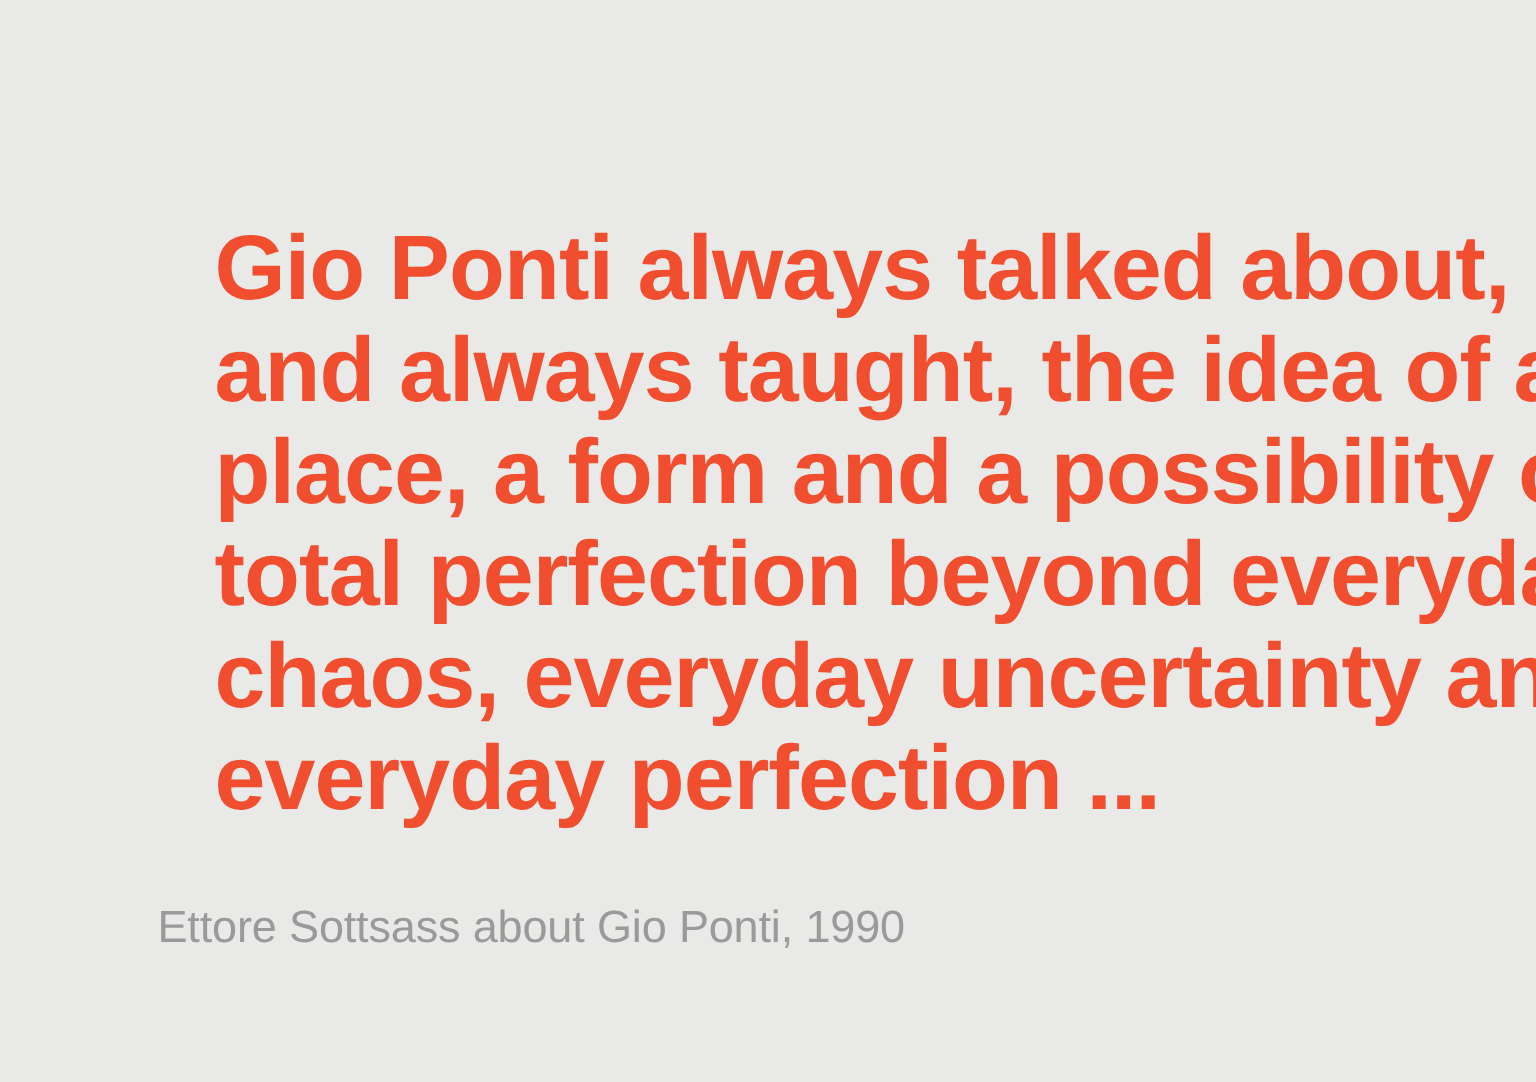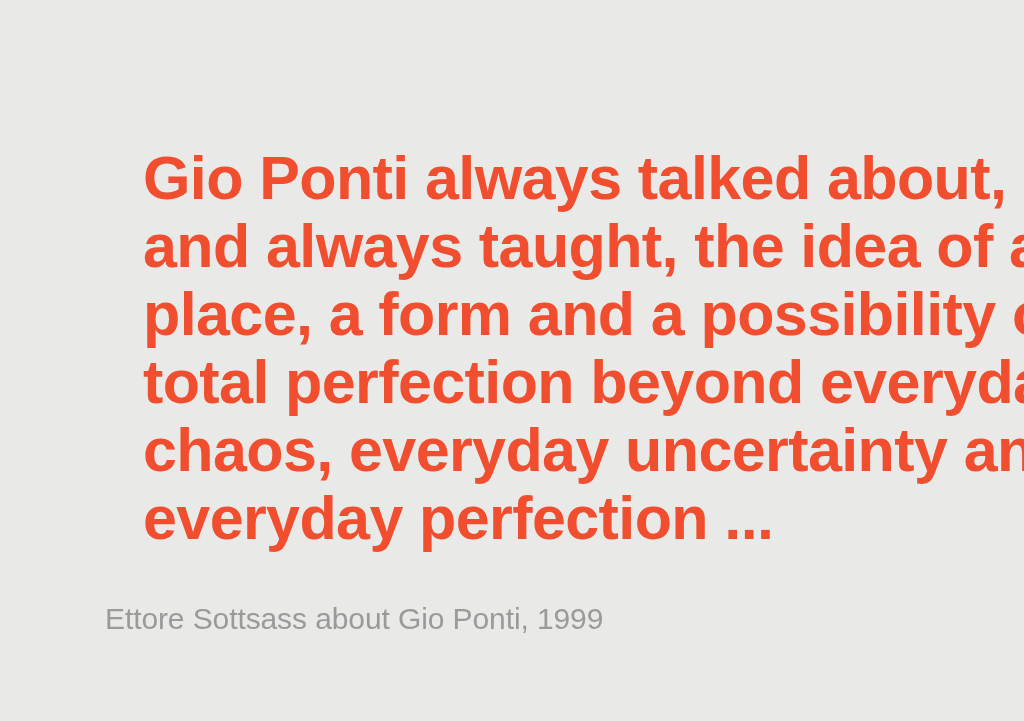--- a/index.html
+++ b/index.html
@@ -61,15 +61,15 @@
 
   <blockquote class="quote-block">
     <span class="quote-line">Gio Ponti always talked about,</span>
     <span class="quote-line">and always taught, the idea of a</span>
     <span class="quote-line">place, a form and a possibility of</span>
     <span class="quote-line">total perfection beyond everyday</span>
     <span class="quote-line">chaos, everyday uncertainty and</span>
     <span class="quote-line">everyday perfection ...</span>
   </blockquote>
 
-  <div class="attribution">Ettore Sottsass about Gio Ponti, 1999</div>
+  <div class="attribution">Ettore Sottsass about Gio Ponti, 1990</div>
 
 </div>
 
 </body></html>

